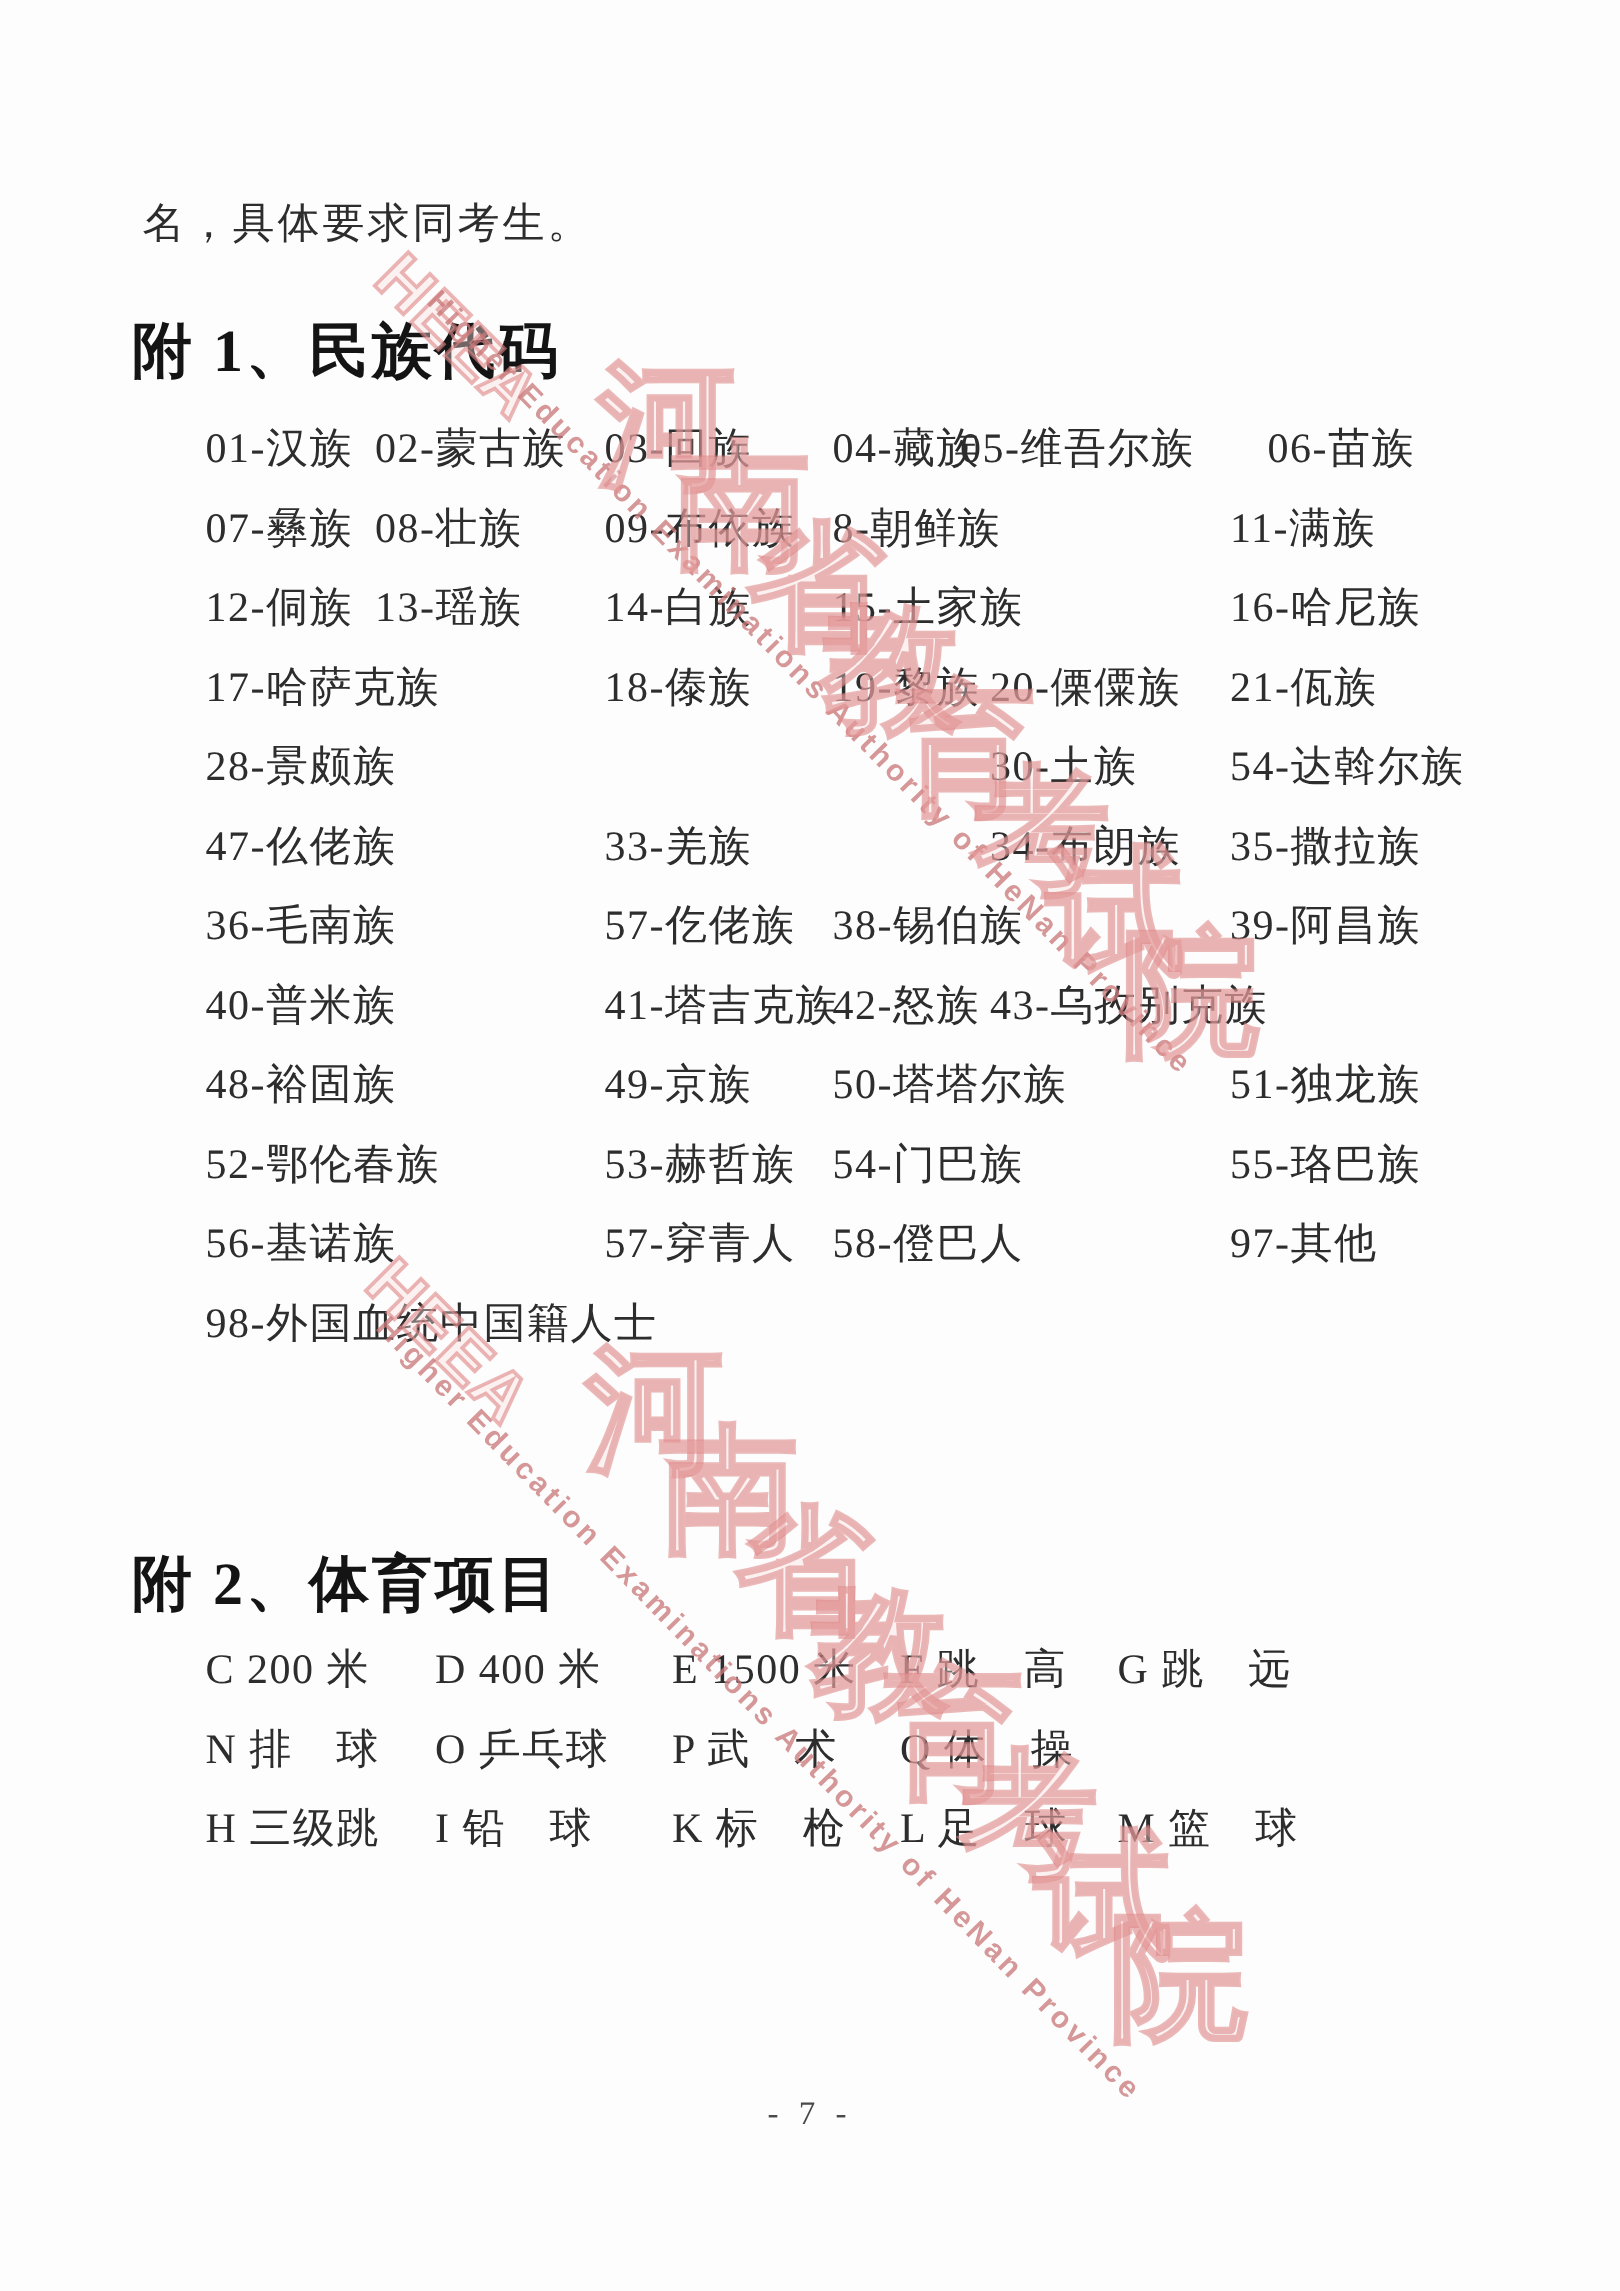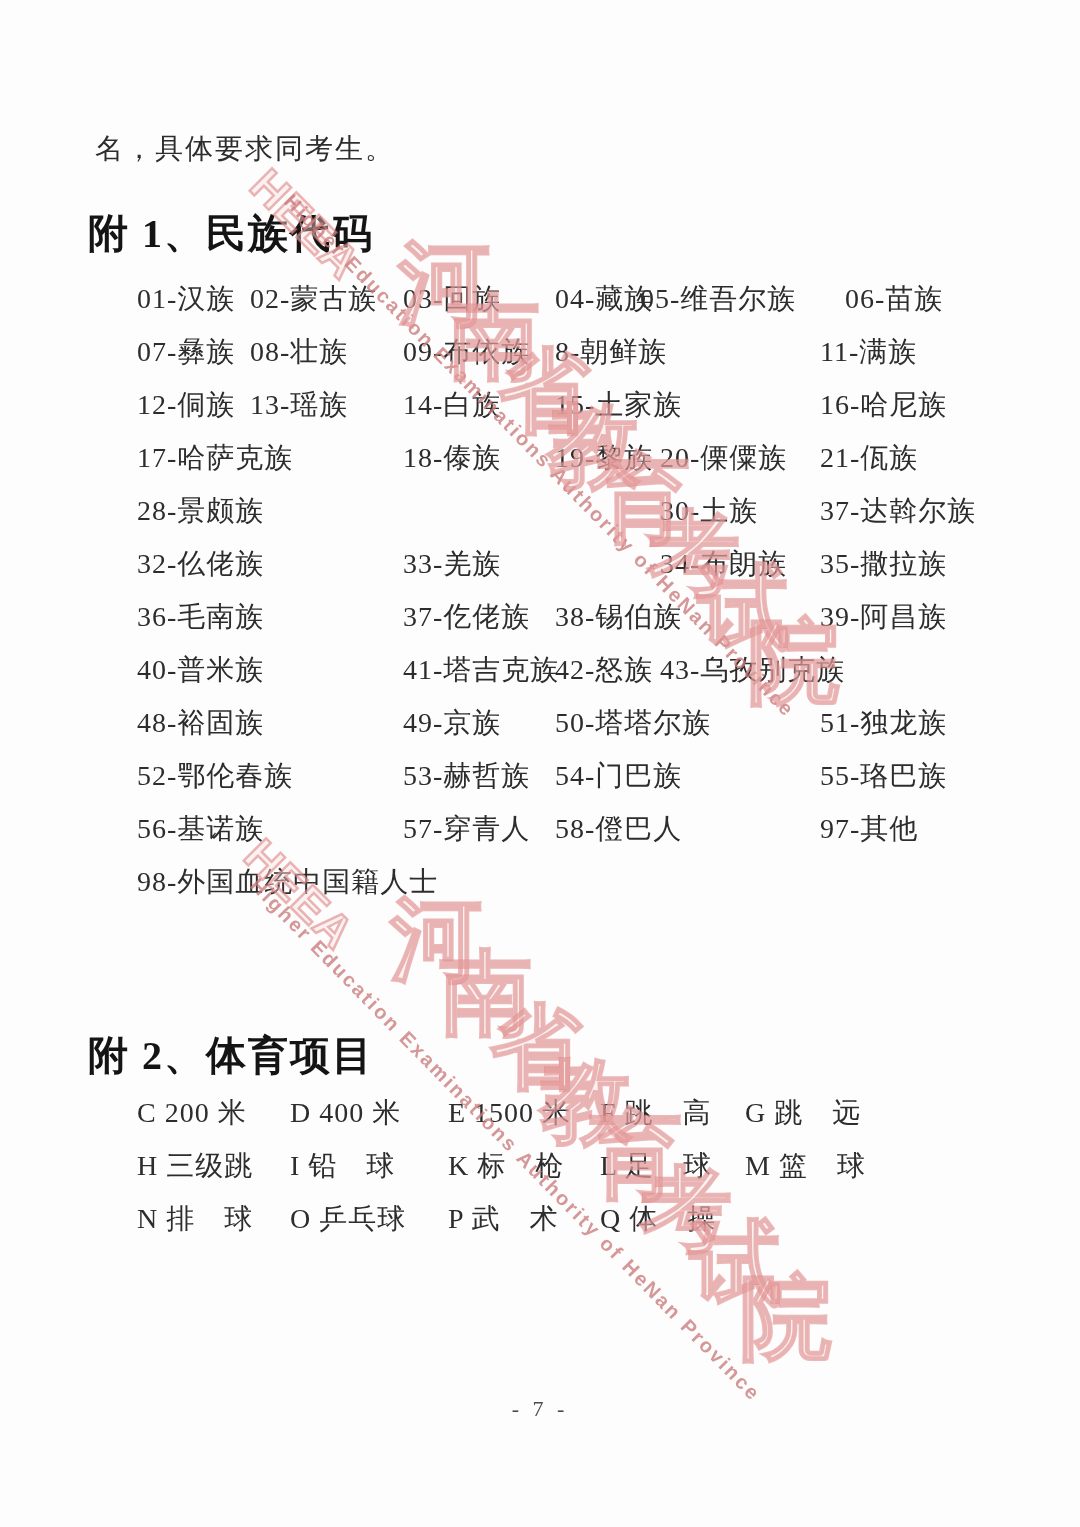--- a/index.html
+++ b/index.html
@@ -108,31 +108,31 @@
       <div class="row">
         <span class="cell sA">17-哈萨克族</span>
         <span class="cell sC">18-傣族</span>
         <span class="cell sD">19-黎族</span>
         <span class="cell sF">20-傈僳族</span>
         <span class="cell sG">21-佤族</span>
       </div>
       <div class="row">
         <span class="cell sA">28-景颇族</span>
         <span class="cell sF">30-土族</span>
-        <span class="cell sG">37-达斡尔族</span>
-      </div>
-      <div class="row">
-        <span class="cell sA">32-仫佬族</span>
+        <span class="cell sG">54-达斡尔族</span>
+      </div>
+      <div class="row">
+        <span class="cell sA">47-仫佬族</span>
         <span class="cell sC">33-羌族</span>
         <span class="cell sF">34-布朗族</span>
         <span class="cell sG">35-撒拉族</span>
       </div>
       <div class="row">
         <span class="cell sA">36-毛南族</span>
-        <span class="cell sC">37-仡佬族</span>
+        <span class="cell sC">57-仡佬族</span>
         <span class="cell sD">38-锡伯族</span>
         <span class="cell sG">39-阿昌族</span>
       </div>
       <div class="row">
         <span class="cell sA">40-普米族</span>
         <span class="cell sC">41-塔吉克族</span>
         <span class="cell sD">42-怒族</span>
         <span class="cell sF">43-乌孜别克族</span>
       </div>
       <div class="row">
@@ -161,31 +161,31 @@
   <div class="h-title h2">附 2、体育项目</div>
   <div class="rows rows2">
       <div class="row">
         <span class="cell sP">C 200 米</span>
         <span class="cell sQ">D 400 米</span>
         <span class="cell sR">E 1500 米</span>
         <span class="cell sS">F 跳　高</span>
         <span class="cell sT">G 跳　远</span>
       </div>
       <div class="row">
+        <span class="cell sP">N 排　球</span>
+        <span class="cell sQ">O 乒乓球</span>
+        <span class="cell sR">P 武　术</span>
+        <span class="cell sS">Q 体　操</span>
+      </div>
+      <div class="row">
         <span class="cell sP">H 三级跳</span>
         <span class="cell sQ">I 铅　球</span>
         <span class="cell sR">K 标　枪</span>
         <span class="cell sS">L 足　球</span>
         <span class="cell sT">M 篮　球</span>
-      </div>
-      <div class="row">
-        <span class="cell sP">N 排　球</span>
-        <span class="cell sQ">O 乒乓球</span>
-        <span class="cell sR">P 武　术</span>
-        <span class="cell sS">Q 体　操</span>
       </div>
     </div>
 
   <div class="pageno">- 7 -</div>
 
   <div class="wm wm1">
     <div class="wm-el heea">HEEA</div>
     <div class="wm-el wen">Higher Education Examinations Authority of HeNan Province</div>
     <div class="wm-el wchars">
         <span style="left: 0px; top: 0px;">河</span>

